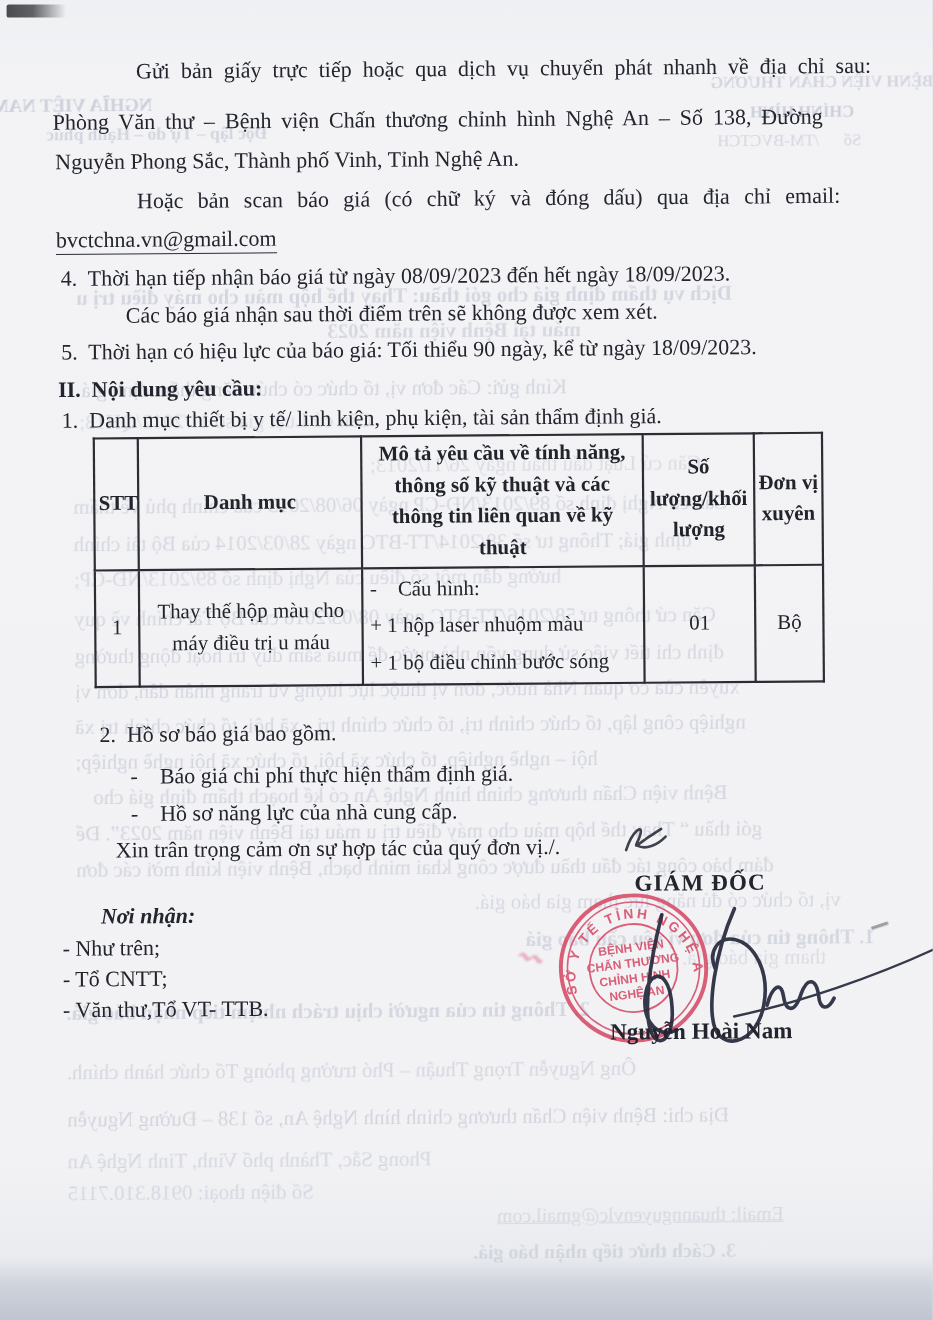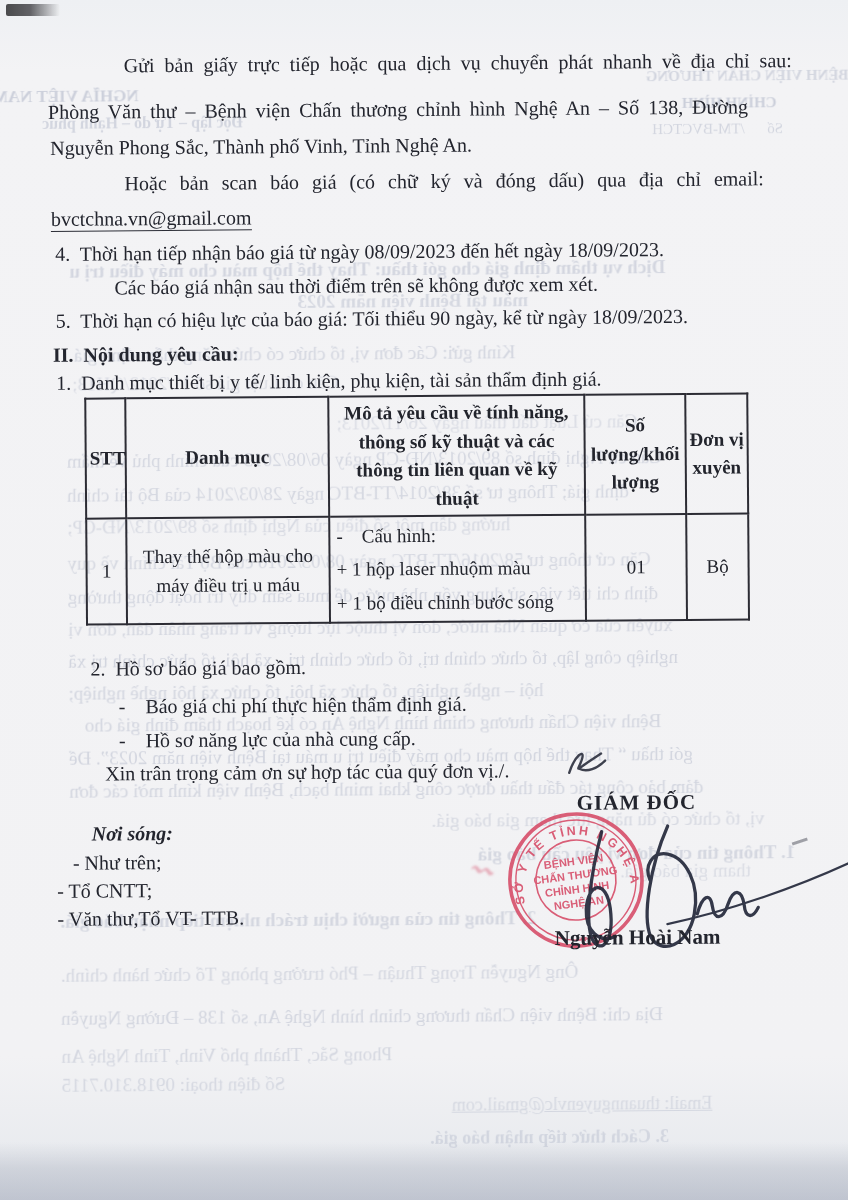--- a/index.html
+++ b/index.html
@@ -152,22 +152,22 @@
       <g fill="none" stroke="#262b3d" stroke-width="3.3" stroke-linecap="round" opacity="0.93">
         <path d="M130,35 C118,80 112,125 120,143 C128,158 142,146 138,112 C134,82 116,86 114,112 C113,134 126,147 143,140"></path>
         <path d="M196,30 C178,70 170,120 178,140 C188,160 216,150 222,118 C228,88 214,62 196,58 C180,55 172,70 178,84"></path>
         <path d="M225,118 C230,100 238,96 240,110 C242,124 250,126 256,108 C262,92 270,94 272,110 C273,122 280,124 286,112"></path>
         <path d="M195,128 C255,116 325,92 378,68" stroke-width="2.2"></path>
       </g>
     </svg>
 
     <div class="tl bold" style="left:500px;top:926px;width:270px;text-align:center;white-space:normal;font-size:21px;">Nguyễn Hoài Nam</div>
 
-    <div class="tl bold" style="left:90px;top:818px;font-style:italic;">Nơi sóng:</div>
-    <div class="tl" style="left:55px;top:847px;margin-left:16px;">- Như trên;</div>
+    <div class="tl bold" style="left:90px;top:818px;font-style:italic;">Nơi nhận:</div>
+    <div class="tl" style="left:55px;top:847px;">- Như trên;</div>
     <div class="tl" style="left:55px;top:875px;">- Tổ CNTT;</div>
     <div class="tl" style="left:55px;top:903px;">- Văn thư,Tổ VT- TTB.</div>
 
     <div class="artifact" style="left:790px;top:843px;width:16px;height:3px;transform:rotate(-18deg);"></div>
   </div>
 
   <div class="smudge"></div>
   <div class="bottom-band"></div>
 </div>
 

